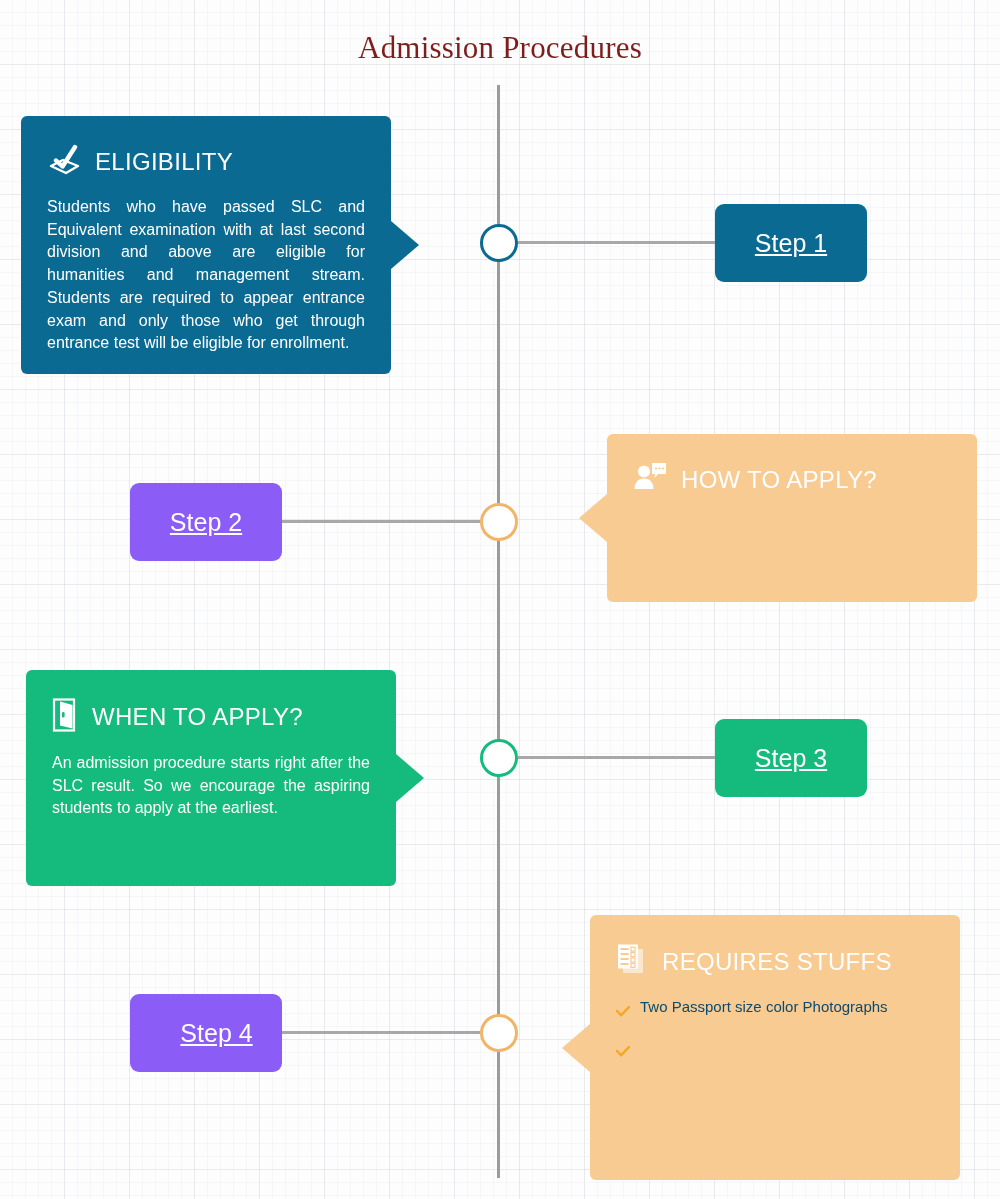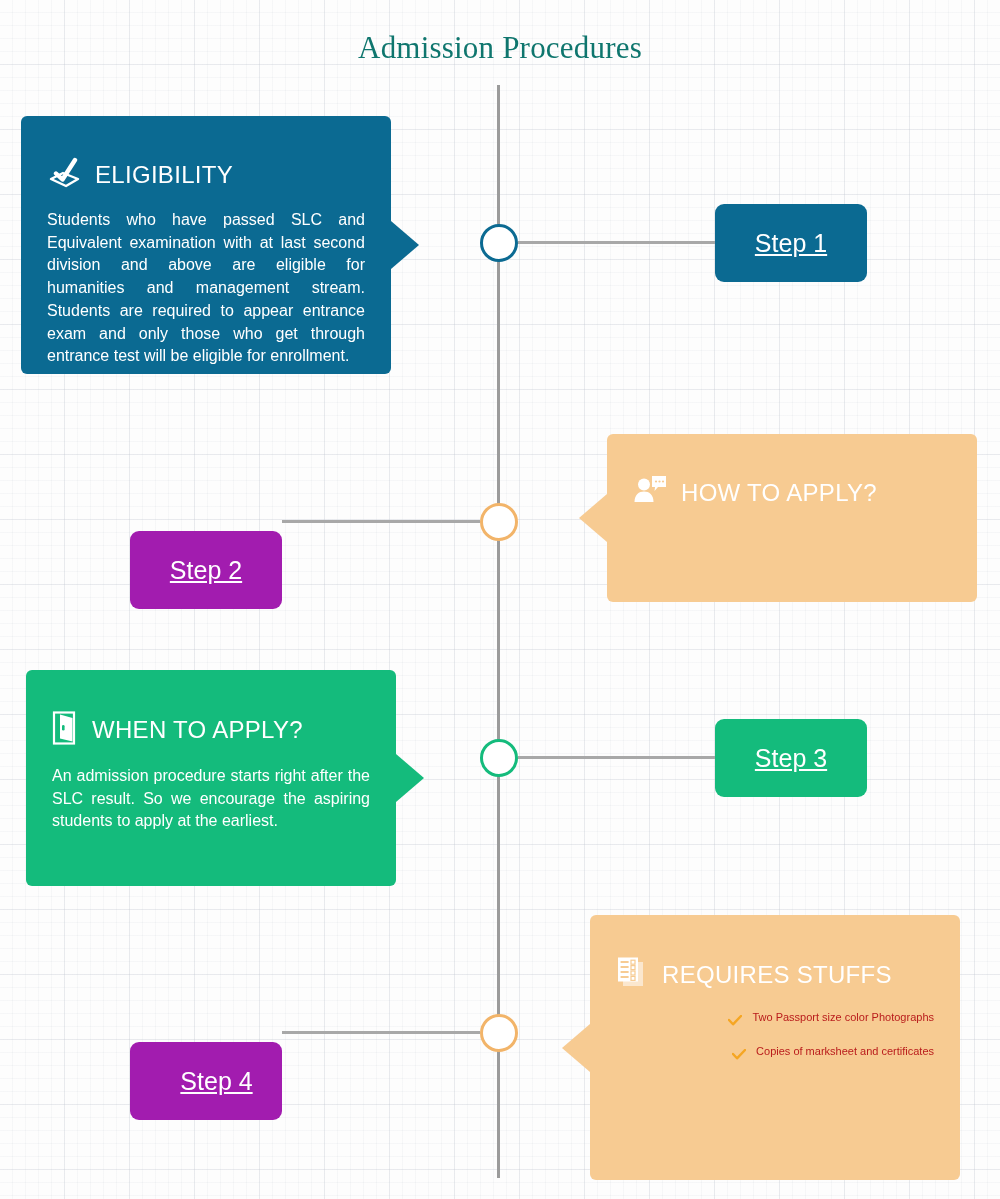--- a/index.html
+++ b/index.html
@@ -21,21 +21,21 @@
   }
 
   
   #page-title {
     position: absolute;
     left: 0; top: 30px;
     width: 1000px;
     text-align: center;
     font-family: "Liberation Serif", serif;
     font-size: 31px;
-    color: #0f766e;
+    color: #7f1d1d;
     letter-spacing: .2px;
   }
 
   
   .spine {
     position: absolute;
     left: 497px;
     top: 85px;
     width: 3px;
     height: 1093px;
@@ -70,28 +70,28 @@
     border-radius: 9px;
     display: flex;
     align-items: center;
     justify-content: center;
     color: #ffffff;
     font-size: 25px;
     z-index: 4;
     text-decoration: underline;
   }
   .step-badge.teal   { background: #0b6a92; }
-  .step-badge.orange { background: #a21caf; margin-top: 48px; }
+  .step-badge.orange { background: #8b5cf6; }
   .step-badge.green  { background: #14bb7c; }
 
   
   .card {
     position: absolute;
     border-radius: 6px;
-    padding: 41px 26px 24px 26px;
+    padding: 28px 26px 24px 26px;
     z-index: 2;
   }
   .card.teal   { background: #0b6a92; }
   .card.orange { background: #f7cb92; }
   .card.green  { background: #14bb7c; }
 
   
   .card .notch {
     position: absolute;
     width: 0; height: 0;
@@ -134,25 +134,24 @@
     text-align: justify;
   }
   .card.orange .card-body { color: #ffffff; }
 
   
   .bullets { list-style: none; }
   .bullets li {
     display: flex;
     align-items: flex-start;
     gap: 10px;
-    color: #b91c1c;
-    font-size: 11px;
+    color: #0c4a6e;
+    font-size: 15px;
     line-height: 1.38;
     margin-bottom: 14px;
-    justify-content: flex-end;
   }
   .bullets li:last-child { margin-bottom: 0; }
   .check {
     flex: 0 0 auto;
     margin-top: 5px;
   }
 </style>
 </head>
 <body>
 
@@ -249,16 +248,15 @@
           </svg>
       </span>
       <span>Two Passport size color Photographs</span>
     </li>
     <li>
       <span class="check">
         <svg width="14" height="11" viewBox="0 0 14 11">
             <path d="M1 5 L5 9.3 L13 1" fill="none" stroke="#f5a623" stroke-width="2.4" stroke-linecap="round" stroke-linejoin="round"></path>
           </svg>
       </span>
-      <span>Copies of marksheet and certificates</span>
     </li>
   </ul>
 </div>
 
 </body></html>

